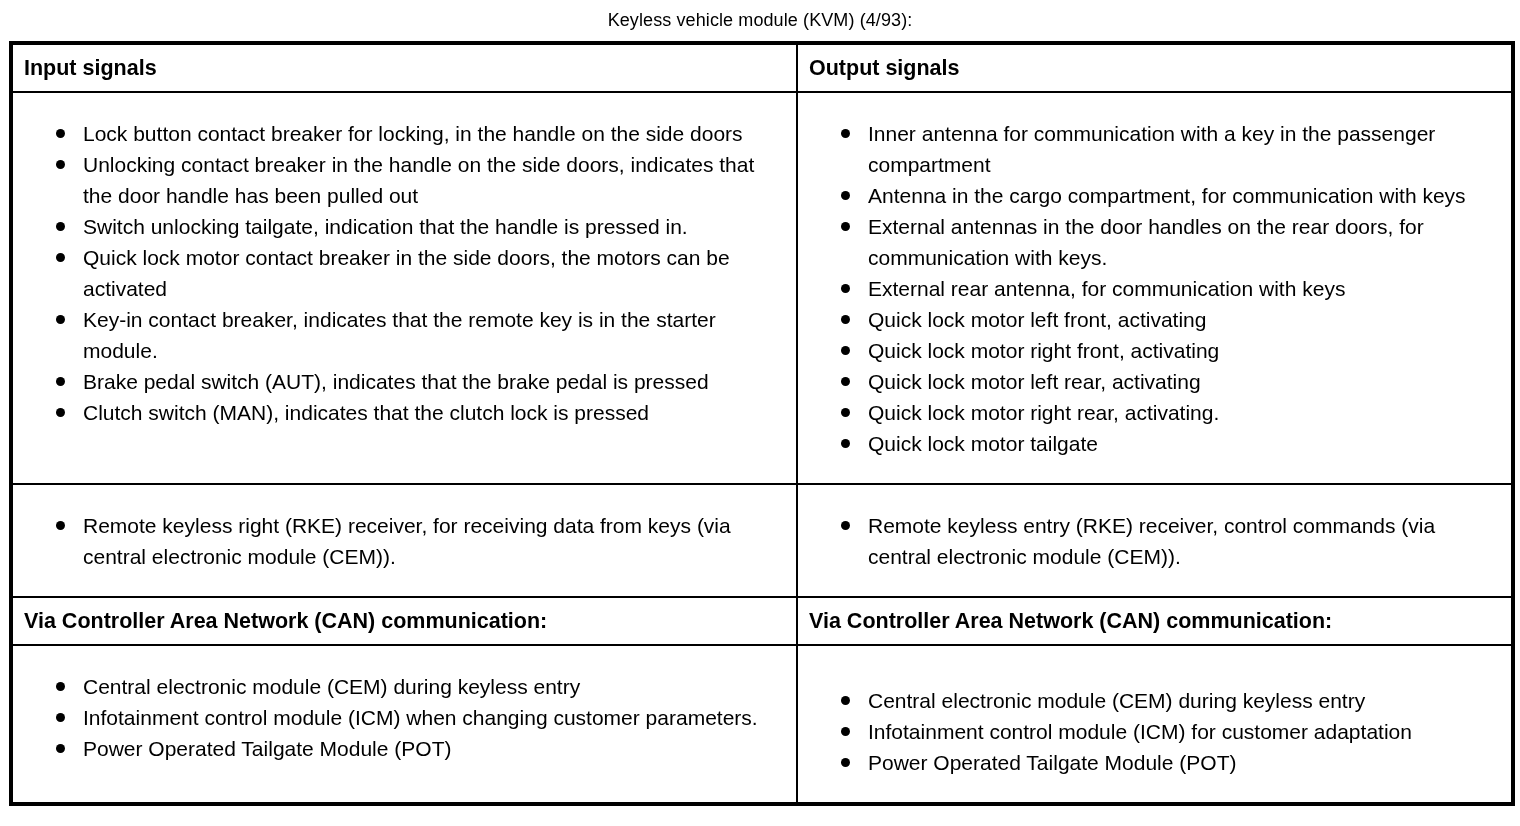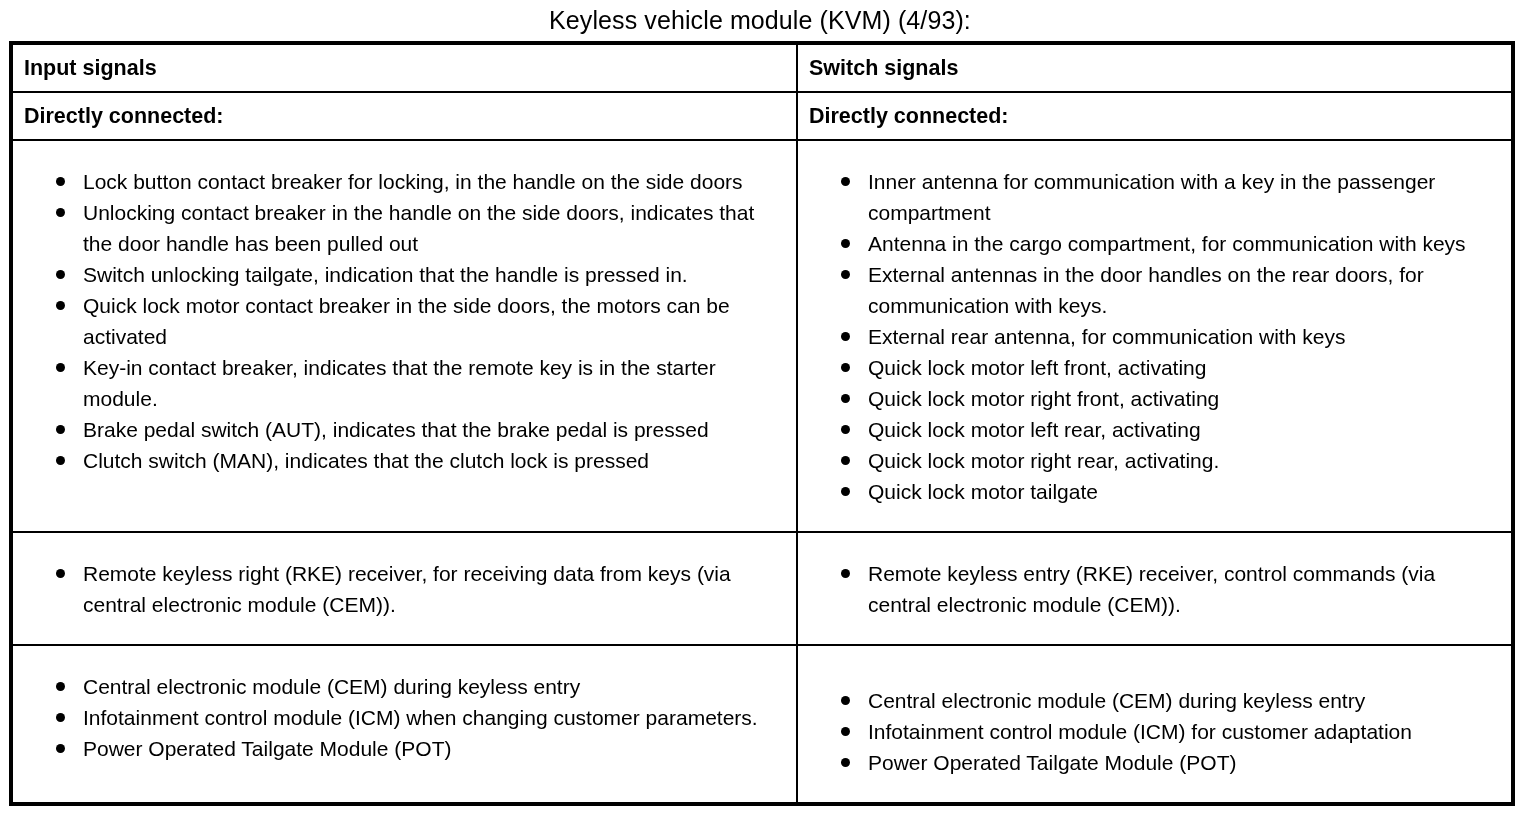--- a/index.html
+++ b/index.html
@@ -15,21 +15,21 @@
     overflow: hidden;
   }
   .page {
     position: relative;
     width: 1520px;
     height: 826px;
     box-sizing: border-box;
   }
   .doc-title {
     text-align: center;
-    font-size: 25px;
+    font-size: 18px;
     line-height: 26px;
     padding-top: 7px;
     padding-bottom: 8px;
     color: #000;
     letter-spacing: 0.1px;
   }
   table.signal-table {
     border-collapse: collapse;
     table-layout: fixed;
     width: 1506px;
@@ -88,32 +88,24 @@
     <colgroup>
         <col class="c1">
         <col class="c2">
       </colgroup>
     <tbody>
       <tr>
         <td class="cell">
           <div class="hdr">Input signals</div>
         </td>
         <td class="cell">
-          <div class="hdr">Switch signals</div>
+          <div class="hdr">Output signals</div>
         </td>
       </tr>
 
-      <tr>
-        <td class="cell">
-          <div class="hdr">Directly connected:</div>
-        </td>
-        <td class="cell">
-          <div class="hdr">Directly connected:</div>
-        </td>
-      </tr>
 
       <tr>
         <td class="cell">
           <ul class="blist">
             <li><span class="dot"></span><span>Lock button contact breaker for locking, in the handle on the side doors</span></li>
             <li><span class="dot"></span><span>Unlocking contact breaker in the handle on the side doors, indicates that the door handle has been pulled out</span></li>
             <li><span class="dot"></span><span>Switch unlocking tailgate, indication that the handle is pressed in.</span></li>
             <li><span class="dot"></span><span>Quick lock motor contact breaker in the side doors, the motors can be activated</span></li>
             <li><span class="dot"></span><span>Key-in contact breaker, indicates that the remote key is in the starter module.</span></li>
             <li><span class="dot"></span><span>Brake pedal switch (AUT), indicates that the brake pedal is pressed</span></li>
@@ -142,20 +134,28 @@
             <li><span class="dot"></span><span>Remote keyless right (RKE) receiver, for receiving data from keys (via central electronic module (CEM)).</span></li>
           </ul>
         </td>
         <td class="cell">
           <ul class="blist">
             <li><span class="dot"></span><span>Remote keyless entry (RKE) receiver, control commands (via central electronic module (CEM)).</span></li>
           </ul>
         </td>
       </tr>
 
+      <tr>
+        <td class="cell">
+          <div class="hdr">Via Controller Area Network (CAN) communication:</div>
+        </td>
+        <td class="cell">
+          <div class="hdr">Via Controller Area Network (CAN) communication:</div>
+        </td>
+      </tr>
 
       <tr>
         <td class="cell">
           <ul class="blist">
             <li><span class="dot"></span><span>Central electronic module (CEM) during keyless entry</span></li>
             <li><span class="dot"></span><span>Infotainment control module (ICM) when changing customer parameters.</span></li>
             <li><span class="dot"></span><span>Power Operated Tailgate Module (POT)</span></li>
           </ul>
         </td>
         <td class="cell">

